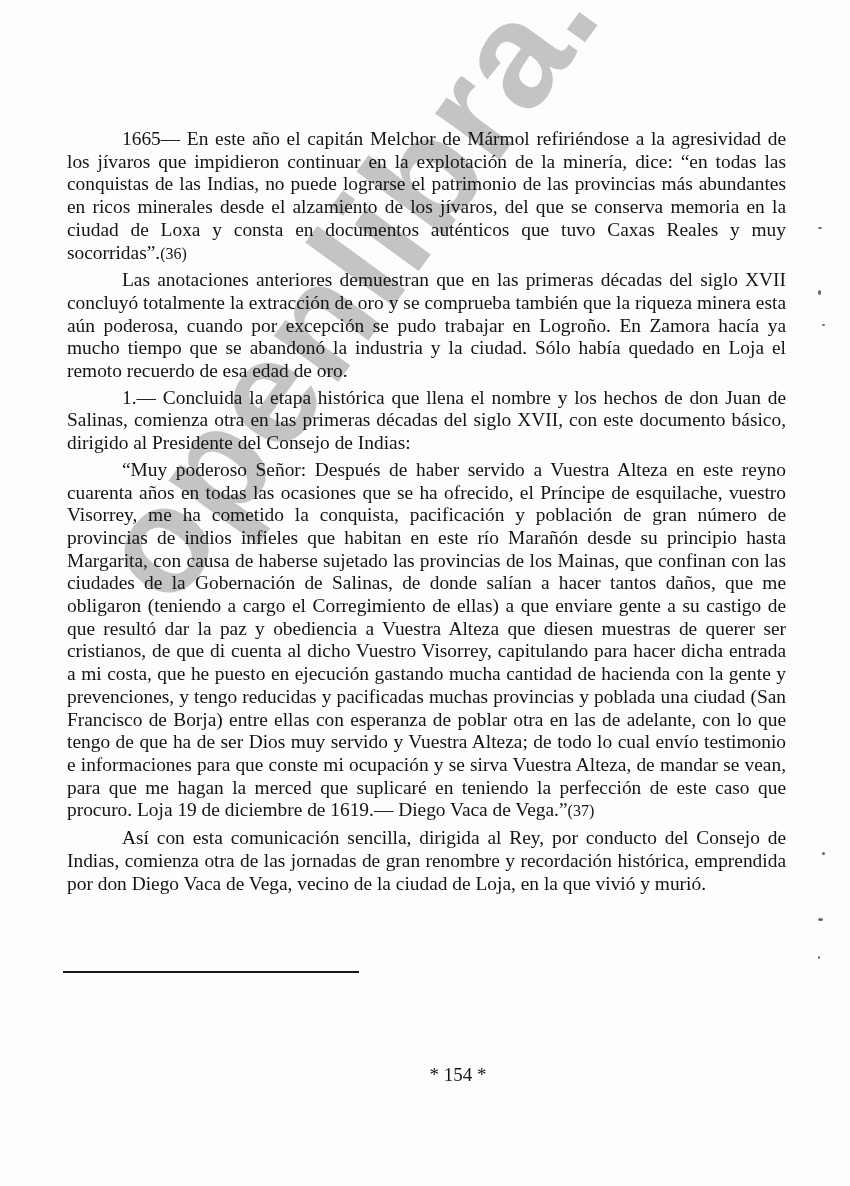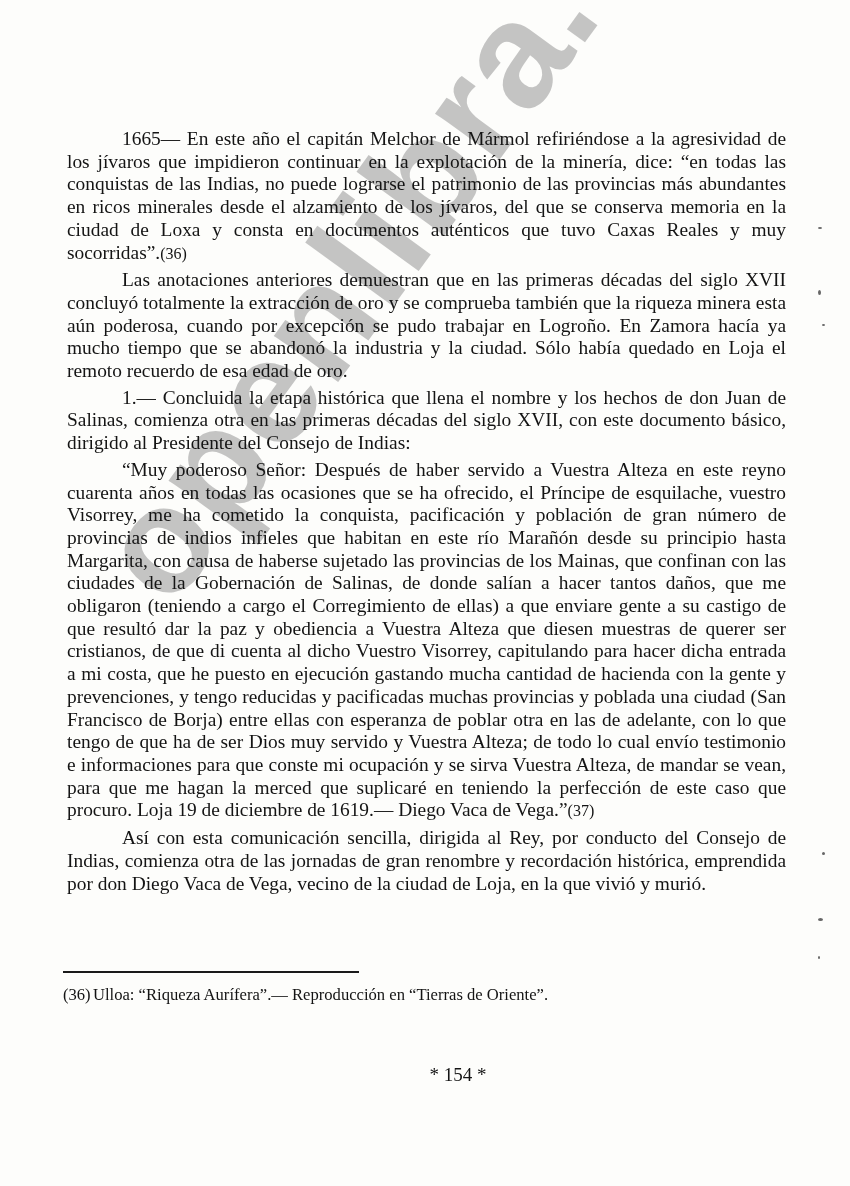--- a/index.html
+++ b/index.html
@@ -65,23 +65,20 @@
     <p><span>1665— En este año el capitán Melchor de Mármol refiriéndose a la agresividad de los jívaros que impidieron continuar en la explotación de la minería, dice: “en todas las conquistas de las Indias, no puede lograrse el patrimonio de las provincias más abundantes en ricos minerales desde el alzamiento de los jívaros, del que se conserva memoria en la ciudad de Loxa y consta en documentos auténticos que tuvo Caxas Reales y muy socorridas”.</span><span class="fn-ref">(36)</span></p>
     <p><span>Las anotaciones anteriores demuestran que en las primeras décadas del siglo XVII concluyó totalmente la extracción de oro y se comprueba también que la riqueza minera esta aún poderosa, cuando por excepción se pudo trabajar en Logroño. En Zamora hacía ya mucho tiempo que se abandonó la industria y la ciudad. Sólo había quedado en Loja el remoto recuerdo de esa edad de oro.</span></p>
     <p><span>1.— Concluida la etapa histórica que llena el nombre y los hechos de don Juan de Salinas, comienza otra en las primeras décadas del siglo XVII, con este documento básico, dirigido al Presidente del Consejo de Indias:</span></p>
     <p><span>“Muy poderoso Señor: Después de haber servido a Vuestra Alteza en este reyno cuarenta años en todas las ocasiones que se ha ofrecido, el Príncipe de esquilache, vuestro Visorrey, me ha cometido la conquista, pacificación y población de gran número de provincias de indios infieles que habitan en este río </span><b>Marañón</b><span> desde su principio hasta </span><b>Margarita</b><span>, con causa de haberse sujetado las provincias de los Mainas, que confinan con las ciudades de la </span><b>Gobernación de Salinas</b><span>, de donde salían a hacer tantos daños, que me obligaron (teniendo a cargo el Corregimiento de ellas) a que enviare gente a su castigo de que resultó dar la paz y obediencia a Vuestra Alteza que diesen muestras de querer ser cristianos, de que di cuenta al dicho Vuestro Visorrey, capitulando para hacer dicha entrada a mi costa, que he puesto en ejecución gastando mucha cantidad de hacienda con la gente y prevenciones, y tengo reducidas y pacificadas muchas provincias y poblada una ciudad (San Francisco de Borja) entre ellas con esperanza de poblar otra en las de adelante, con lo que tengo de que ha de ser Dios muy servido y Vuestra Alteza; de todo lo cual envío testimonio e informaciones para que conste mi ocupación y se sirva </span><b>Vuestra Alteza</b><span>, de mandar se vean, para que me hagan la merced que suplicaré en teniendo la perfección de este caso que procuro. Loja 19 de diciembre de 1619.— Diego Vaca de Vega.”</span><span class="fn-ref">(37)</span></p>
     <p><span>Así con esta comunicación sencilla, dirigida al Rey, por conducto del Consejo de Indias, comienza otra de las jornadas de gran renombre y recordación histórica, emprendida por don Diego Vaca de Vega, vecino de la ciudad de Loja, en la que vivió y murió.</span></p>
   </div>
 
   <div class="fn-rule"></div>
 
   <div class="footnotes">
-    <div>
-      <span class="fn-num">(36)</span><span>Ulloa: “Riqueza Aurífera”.— Reproducción en “Tierras de Oriente”.</span>
-    </div>
   </div>
 
   <div class="page-number">* 154 *</div>
 
   <span class="speck" style="left:818px;top:227px;width:4px;height:2px;"></span>
   <span class="speck" style="left:818px;top:290px;width:3px;height:5px;"></span>
   <span class="speck" style="left:822px;top:324px;width:3px;height:2px;"></span>
   <span class="speck" style="left:822px;top:852px;width:3px;height:3px;"></span>
   <span class="speck" style="left:818px;top:918px;width:5px;height:3px;"></span>
   <span class="speck" style="left:818px;top:956px;width:2px;height:3px;"></span>

